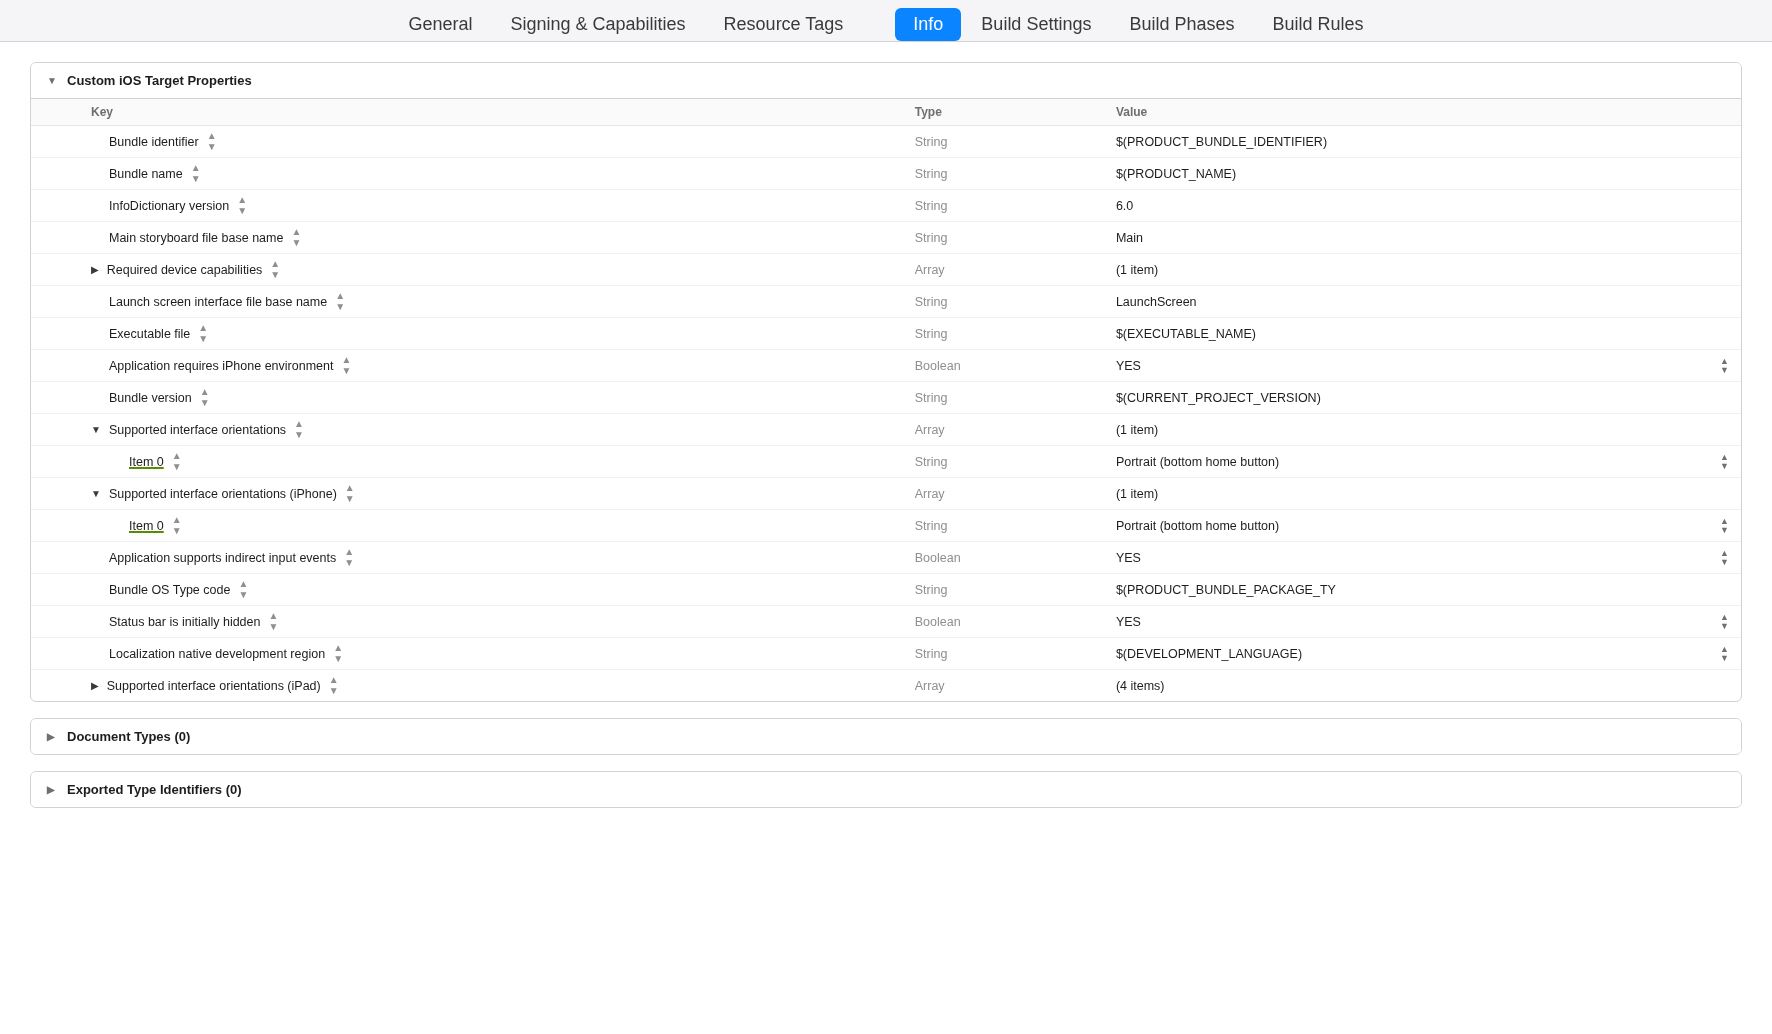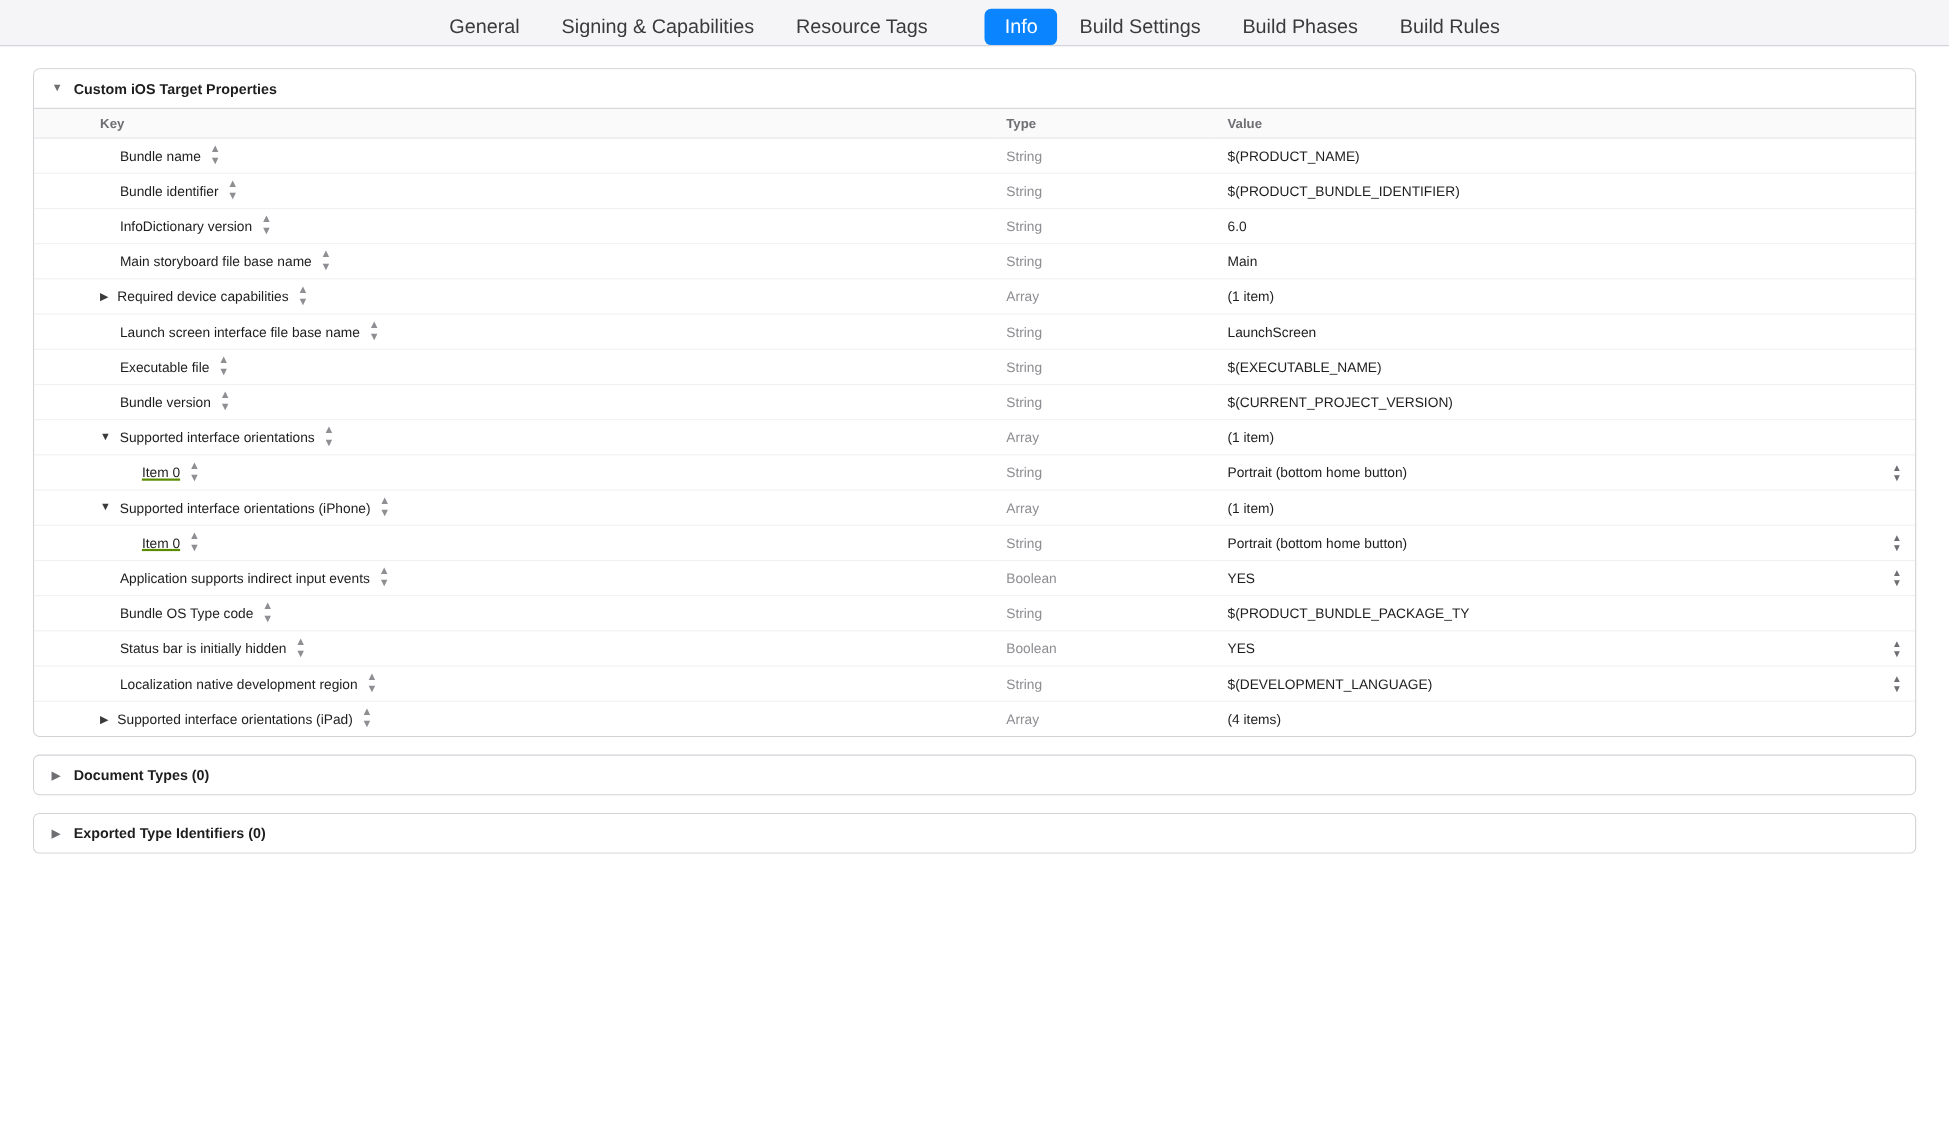--- a/index.html
+++ b/index.html
@@ -212,43 +212,43 @@
                 <th class="key-th">Key</th>
                 <th class="type-th">Type</th>
                 <th class="value-th">Value</th>
               </tr>
             </thead>
             <tbody>
               <tr>
                 <td style="padding-left: 60px;">
                   <div class="key-cell">
                     <span class="row-expand-placeholder"></span>
+                    <span>Bundle identifier</span>
+                    <span class="stepper-icon">
+                      <span>▲</span>
+                      <span>▼</span>
+                    </span>
+                  </div>
+                </td>
+                <td class="type-col">String</td>
+                <td class="value-col"><span>$(PRODUCT_BUNDLE_IDENTIFIER)</span></td>
+              </tr>
+              <tr>
+                <td style="padding-left: 60px;">
+                  <div class="key-cell">
+                    <span class="row-expand-placeholder"></span>
                     <span>Bundle name</span>
                     <span class="stepper-icon">
                       <span>▲</span>
                       <span>▼</span>
                     </span>
                   </div>
                 </td>
                 <td class="type-col">String</td>
                 <td class="value-col"><span>$(PRODUCT_NAME)</span></td>
-              </tr>
-              <tr>
-                <td style="padding-left: 60px;">
-                  <div class="key-cell">
-                    <span class="row-expand-placeholder"></span>
-                    <span>Bundle identifier</span>
-                    <span class="stepper-icon">
-                      <span>▲</span>
-                      <span>▼</span>
-                    </span>
-                  </div>
-                </td>
-                <td class="type-col">String</td>
-                <td class="value-col"><span>$(PRODUCT_BUNDLE_IDENTIFIER)</span></td>
               </tr>
               <tr>
                 <td style="padding-left: 60px;">
                   <div class="key-cell">
                     <span class="row-expand-placeholder"></span>
                     <span>InfoDictionary version</span>
                     <span class="stepper-icon">
                       <span>▲</span>
                       <span>▼</span>
                     </span>
@@ -305,20 +305,42 @@
                     <span class="row-expand-placeholder"></span>
                     <span>Executable file</span>
                     <span class="stepper-icon">
                       <span>▲</span>
                       <span>▼</span>
                     </span>
                   </div>
                 </td>
                 <td class="type-col">String</td>
                 <td class="value-col"><span>$(EXECUTABLE_NAME)</span></td>
+              </tr>
+              <tr>
+                <td style="padding-left: 60px;">
+                  <div class="key-cell">
+                    <span class="row-expand-placeholder"></span>
+                    <span>Application requires iPhone environment</span>
+                    <span class="stepper-icon">
+                      <span>▲</span>
+                      <span>▼</span>
+                    </span>
+                  </div>
+                </td>
+                <td class="type-col">Boolean</td>
+                <td class="value-col">
+                  <div class="value-stepper-cell">
+                    <span>YES</span>
+                    <span class="inline-stepper">
+                      <span>▲</span>
+                      <span>▼</span>
+                    </span>
+                  </div>
+                </td>
               </tr>
               <tr>
                 <td style="padding-left: 60px;">
                   <div class="key-cell">
                     <span class="row-expand-placeholder"></span>
                     <span>Bundle version</span>
                     <span class="stepper-icon">
                       <span>▲</span>
                       <span>▼</span>
                     </span>

